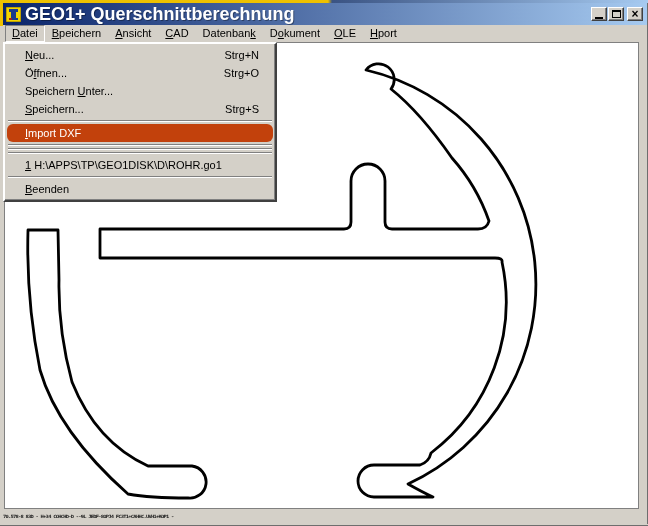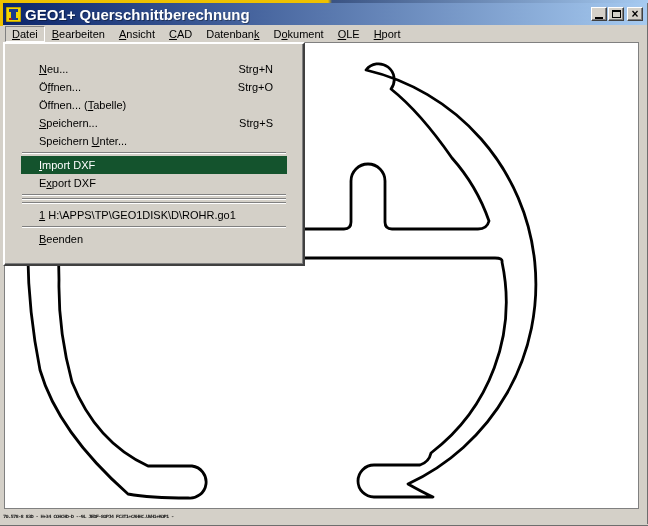--- a/index.html
+++ b/index.html
@@ -20,68 +20,68 @@
   .bottom-frame { position:absolute; left:0; bottom:0; width:648px; height:2px; background:#d4d0c8; border-bottom:1px solid #6e6e6e; }
 
   
   .titlebar {
     position:absolute; left:3px; top:3px; width:644px; height:22px;
     background:linear-gradient(to right,#0a246a,#a6caf0);
     display:flex; align-items:center;
   }
   .app-icon { width:15px; height:15px; margin-left:3px; flex:0 0 auto; }
   .title-text {
-    margin-left:4px; color:#fff; font-weight:bold; font-size:15px;
+    margin-left:4px; color:#fff; font-weight:bold; font-size:18px;
     white-space:nowrap; text-shadow:1px 1px 0 rgba(0,0,0,.35);
   }
   .win-buttons { position:absolute; right:4px; top:4px; display:flex; }
   .wbtn {
     width:16px; height:14px; background:#d4d0c8;
     border:1px solid; border-color:#ffffff #404040 #404040 #ffffff;
     box-shadow:inset -1px -1px 0 #808080;
     display:flex; align-items:center; justify-content:center;
     font-family:"Liberation Sans",sans-serif; padding:0;
   }
   .wbtn + .wbtn { margin-left:1px; }
   .wbtn.close { margin-left:3px; }
   .g-min { width:8px; height:2px; background:#000; margin-top:7px; }
   .g-max { width:9px; height:8px; border:1px solid #000; border-top-width:2px; }
   .g-close { font-size:12px; font-weight:bold; line-height:10px; }
 
   
   .menubar {
     position:absolute; left:3px; top:25px; width:642px; height:17px;
-    background:#d4d0c8; display:flex; align-items:center; font-size:11px;
+    background:#d4d0c8; display:flex; font-size:11px;
     padding-left:2px;
   }
   .mb-item { padding:1px 6px; border:1px solid transparent; white-space:nowrap; }
   .mb-item.pressed { border-color:#808080 #ffffff #ffffff #808080; }
   u { text-decoration:underline; }
 
   
   .canvas {
     position:absolute; left:4px; top:42px; width:635px; height:467px;
     background:#fff; border:1px solid #808080; overflow:hidden; z-index:1;
   }
   .canvas svg { position:absolute; left:-5px; top:-43px; width:648px; height:526px; }
 
   
   .dropdown {
-    position:absolute; left:3px; top:42px; width:302px; z-index:3;
-    background:#d4d0c8; padding:16px;
+    position:absolute; left:3px; top:42px; width:274px; z-index:3;
+    background:#d4d0c8; padding:2px;
     border:2px solid; border-color:#ffffff #404040 #404040 #ffffff;
     box-shadow:inset -1px -1px 0 #808080;
     font-size:11px;
   }
   .mi {
     height:18px; line-height:18px; display:flex; justify-content:space-between;
     padding:0 14px 0 18px; white-space:nowrap;
   }
   .mi .sc { text-align:right; }
-  .mi.hl { background:#14532d; color:#fff; }
+  .mi.hl { background:#c2410c; color:#fff;border-radius:6px; }
   .msep { height:0; border-top:1px solid #808080; border-bottom:1px solid #ffffff; margin:2px 1px; }
 
   
   .statusbar {
     position:absolute; left:3px; top:510px; width:642px; height:13px;
     background:#d4d0c8; display:flex; align-items:center; overflow:hidden;
   }
   .status-text {
     font-family:"DejaVu Sans Mono",monospace; font-size:7px; font-weight:bold;
     color:#1a1a1a; letter-spacing:-1px; white-space:nowrap;
@@ -111,21 +111,21 @@
         <span class="g-max"></span>
       </button>
     <button class="wbtn close">
         <span class="g-close">×</span>
       </button>
   </span>
 </div>
 
 <div class="menubar">
   <span class="mb-item pressed"><span></span><u>D</u><span>atei</span></span>
-  <span class="mb-item"><span></span><u>B</u><span>earbeiten</span></span>
+  <span class="mb-item"><span></span><u>B</u><span>peichern</span></span>
   <span class="mb-item"><span></span><u>A</u><span>nsicht</span></span>
   <span class="mb-item"><span></span><u>C</u><span>AD</span></span>
   <span class="mb-item"><span>Datenban</span><u>k</u><span></span></span>
   <span class="mb-item"><span>D</span><u>o</u><span>kument</span></span>
   <span class="mb-item"><span></span><u>O</u><span>LE</span></span>
   <span class="mb-item"><span></span><u>H</u><span>port</span></span>
 </div>
 
 <div class="canvas">
   <svg viewBox="0 0 648 526">
@@ -137,38 +137,30 @@
 <div class="dropdown">
   <div class="mi">
     <span class="lbl"><span></span><u>N</u><span>eu...</span></span>
     <span class="sc">Strg+N</span>
   </div>
   <div class="mi">
     <span class="lbl"><span>Ö</span><u>f</u><span>fnen...</span></span>
     <span class="sc">Strg+O</span>
   </div>
   <div class="mi">
-    <span class="lbl"><span>Öffnen... (</span><u>T</u><span>abelle)</span></span>
+    <span class="lbl"><span>Speichern </span><u>U</u><span>nter...</span></span>
     <span class="sc"></span>
   </div>
   <div class="mi">
     <span class="lbl"><span></span><u>S</u><span>peichern...</span></span>
     <span class="sc">Strg+S</span>
   </div>
-  <div class="mi">
-    <span class="lbl"><span>Speichern </span><u>U</u><span>nter...</span></span>
-    <span class="sc"></span>
-  </div>
   <div class="msep"></div>
   <div class="mi hl">
     <span class="lbl"><span></span><u>I</u><span>mport DXF</span></span>
-    <span class="sc"></span>
-  </div>
-  <div class="mi">
-    <span class="lbl"><span>E</span><u>x</u><span>port DXF</span></span>
     <span class="sc"></span>
   </div>
   <div class="msep"></div>
   <div class="msep"></div>
   <div class="msep"></div>
   <div class="mi">
     <span class="lbl"><span></span><u>1</u><span> H:\APPS\TP\GEO1DISK\D\ROHR.go1</span></span>
     <span class="sc"></span>
   </div>
   <div class="msep"></div>

